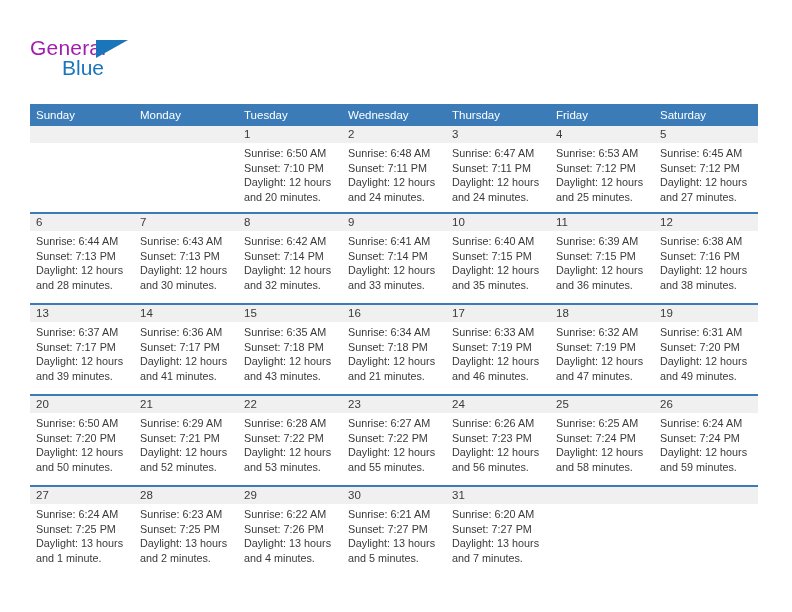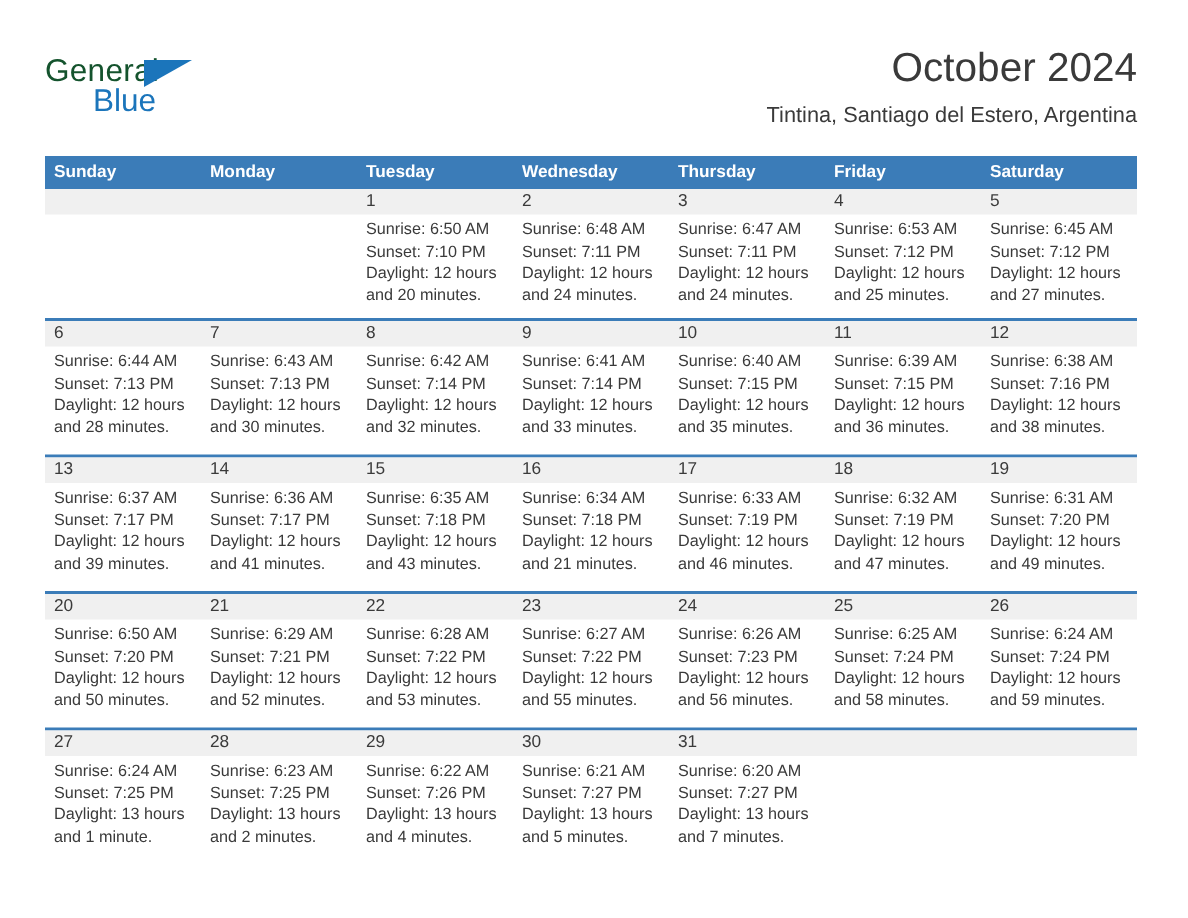--- a/index.html
+++ b/index.html
@@ -35,21 +35,21 @@
     top: 8px;
     width: 120px;
     height: 50px;
   }
   .logo-general {
     position: absolute;
     left: 0;
     top: 0;
     font-size: 21px;
     letter-spacing: .2px;
-    color: #14532d;
+    color: #a21caf;
     font-family: "Liberation Sans", sans-serif;
   }
   .logo-tri {
     position: absolute;
     left: 66px;
     top: 4px;
     width: 0;
     height: 0;
     border-left: 32px solid #1b75bb;
     border-bottom: 18px solid transparent;
@@ -88,21 +88,20 @@
   .calendar {
     position: absolute;
     left: 30px;
     top: 104px;
     width: 728px;
   }
   .weekdays {
     display: flex;
     background: #3b7cb8;
     height: 22px;
-    font-weight: bold;
   }
   .weekday {
     flex: 1 1 0;
     color: #ffffff;
     font-size: 11.5px;
     line-height: 22px;
     padding-left: 6px;
     box-sizing: border-box;
     white-space: nowrap;
   }
@@ -151,24 +150,20 @@
 <div class="page">
 
   <div class="header">
 
     <div class="logo">
       <span class="logo-general">General</span>
       <span class="logo-tri"></span>
       <span class="logo-blue">Blue</span>
     </div>
 
-    <div class="title-block">
-      <div class="cal-title">October 2024</div>
-      <div class="cal-subtitle">Tintina, Santiago del Estero, Argentina</div>
-    </div>
 
   </div>
 
   <div class="calendar">
     <div class="weekdays" id="weekday-row">
         <div class="weekday">Sunday</div>
         <div class="weekday">Monday</div>
         <div class="weekday">Tuesday</div>
         <div class="weekday">Wednesday</div>
         <div class="weekday">Thursday</div>

